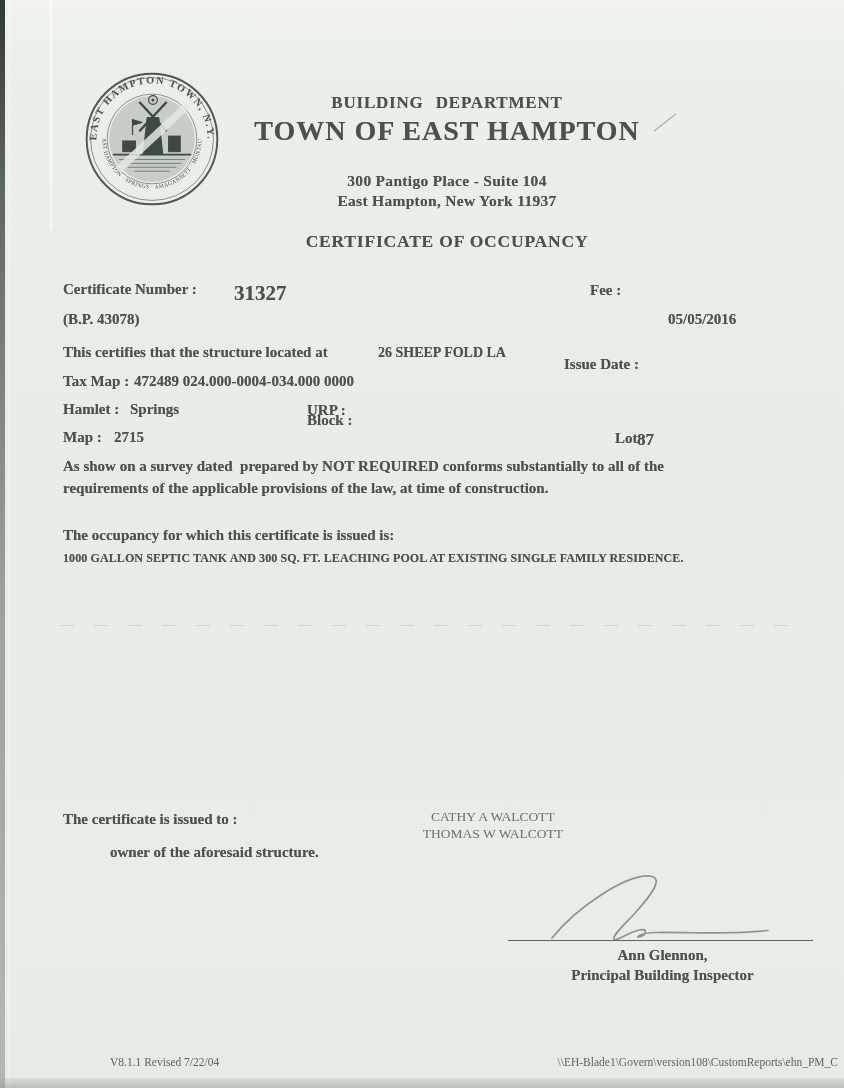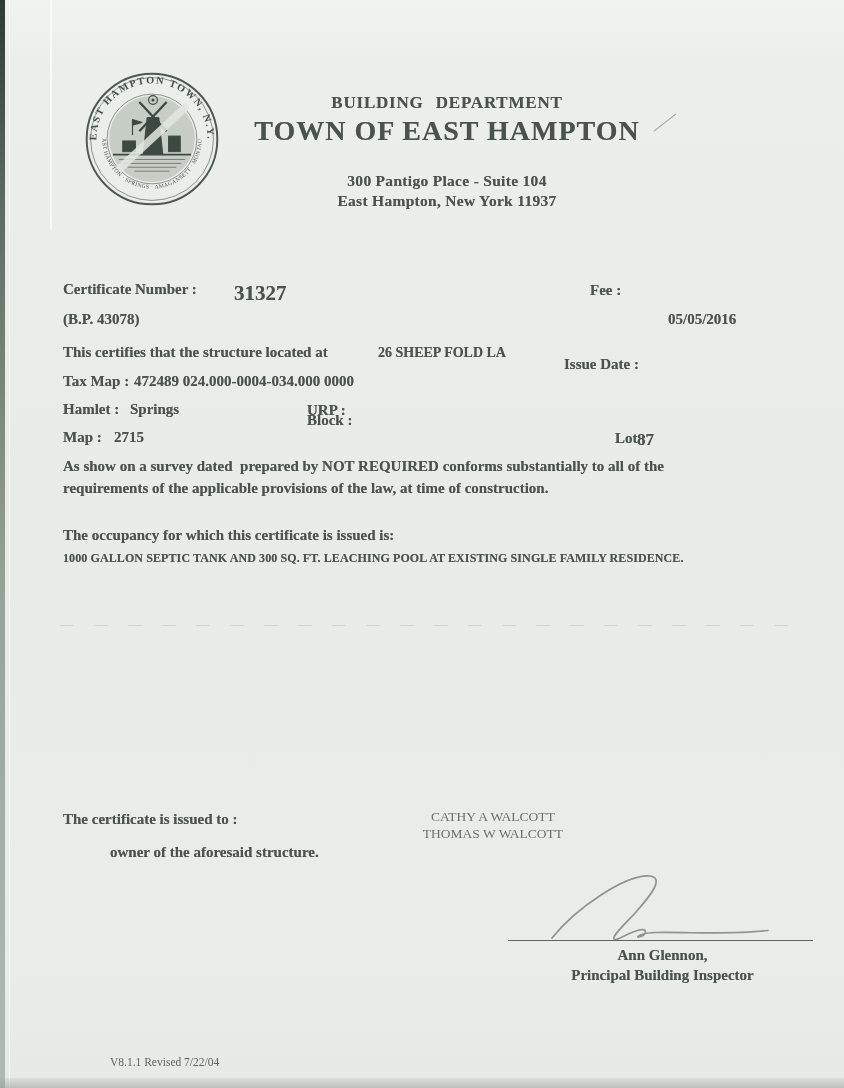--- a/index.html
+++ b/index.html
@@ -70,20 +70,21 @@
     </text>
     <text font-size="5.8" letter-spacing="0.4" fill="#46514a" font-family="Liberation Serif, DejaVu Serif, serif">
       <textPath href="#arcBot" startOffset="50%" text-anchor="middle">· EAST HAMPTON · SPRINGS · AMAGANSETT · MONTAUK ·</textPath>
     </text>
   </svg>
 
   <div class="t b ink ctr" style="left:227px;top:93px;width:440px;font-size:17px;letter-spacing:.8px;word-spacing:7px;">BUILDING DEPARTMENT</div>
   <div class="t b ink ctr" style="left:227px;top:115px;width:440px;font-size:28px;letter-spacing:1px;">TOWN OF EAST HAMPTON</div>
   <div class="t b ink ctr" style="left:227px;top:172px;width:440px;font-size:15.5px;letter-spacing:.3px;">300 Pantigo Place - Suite 104</div>
   <div class="t b ink ctr" style="left:227px;top:192px;width:440px;font-size:15.5px;letter-spacing:.3px;">East Hampton, New York 11937</div>
+  <div class="t b ink ctr" style="left:227px;top:231px;width:440px;font-size:17.5px;letter-spacing:.8px;">CERTIFICATE OF OCCUPANCY</div>
 
   <span class="t b ink" style="left:63px;top:281px;font-size:15px;">Certificate Number :</span>
   <span class="t b ink" style="left:234px;top:281px;font-size:21px;">31327</span>
   <span class="t b ink" style="left:590px;top:282px;font-size:15px;">Fee :</span>
   <span class="t b ink" style="left:640px;top:282px;font-size:15px;"></span>
 
   <span class="t b ink" style="left:63px;top:311px;font-size:15px;">(B.P. 43078)</span>
   <span class="t b ink" style="left:564px;top:322px;font-size:15px;margin-top:34px;">Issue Date :</span>
   <span class="t b ink" style="left:668px;top:311px;font-size:15px;">05/05/2016</span>
 
@@ -117,14 +118,15 @@
   <span class="t b ink" style="left:63px;top:844px;font-size:15px;margin-left:47px;">owner of the aforesaid structure.</span>
 
   <svg class="sig-svg" width="260" height="70" viewBox="0 0 260 70">
     <path d="M 12,66 C 36,36 86,2 110,4 C 124,6 112,22 96,40 C 84,53 72,64 74,67 C 76,70 87,61 99,58 C 109,55.5 106,64 99,65 C 95,65.7 101,60.5 116,60.5 C 152,60 194,63 228,58.5" fill="none" stroke="#8e938b" stroke-width="1.7" stroke-linecap="round"></path>
   </svg>
   <div class="sig-line"></div>
   <div class="t b ink ctr" style="left:515px;top:947px;width:295px;font-size:15px;">Ann Glennon,</div>
   <div class="t b ink ctr" style="left:515px;top:967px;width:295px;font-size:15px;">Principal Building Inspector</div>
 
   <span class="t footer" style="left:63px;top:1056px;margin-left:47px;">V8.1.1 Revised 7/22/04</span>
+  <div class="t footer" style="left:550px;top:1056px;width:288px;text-align:right;">\\EH-Blade1\Govern\version108\CustomReports\ehn_PM_C</div>
 
 </div>
 
 </body></html>

